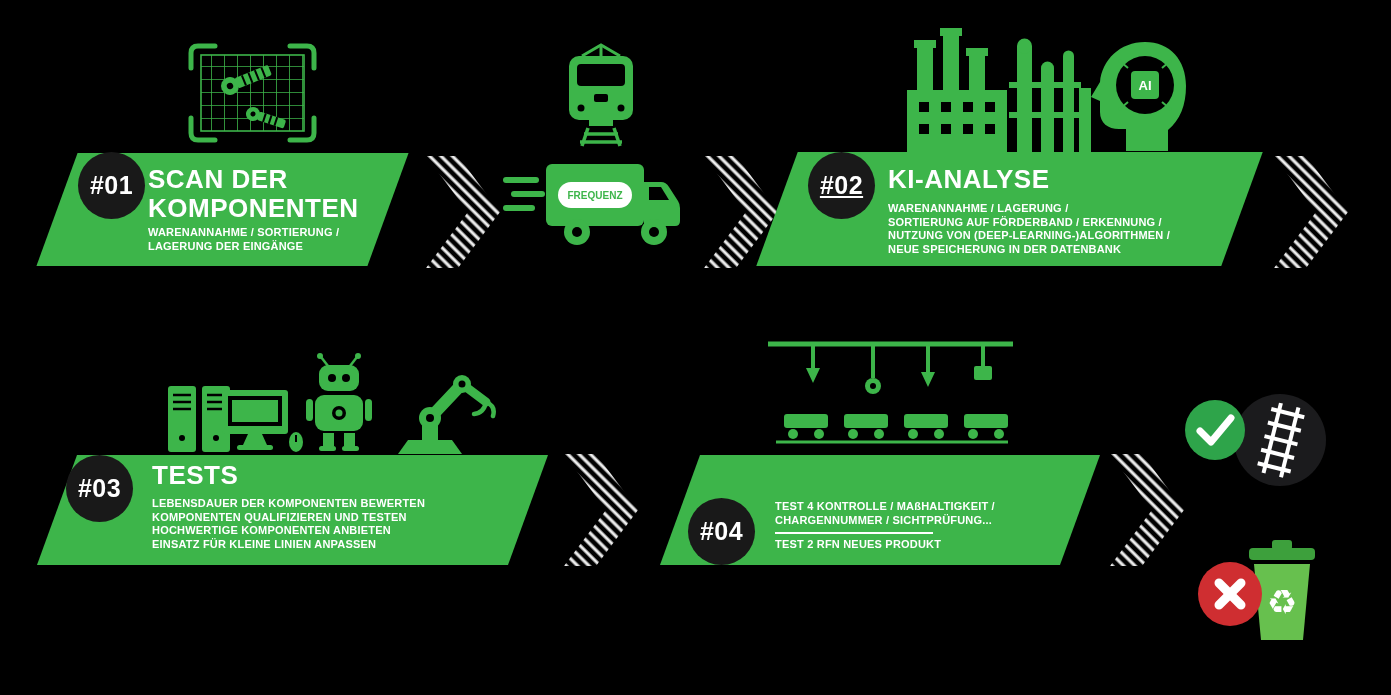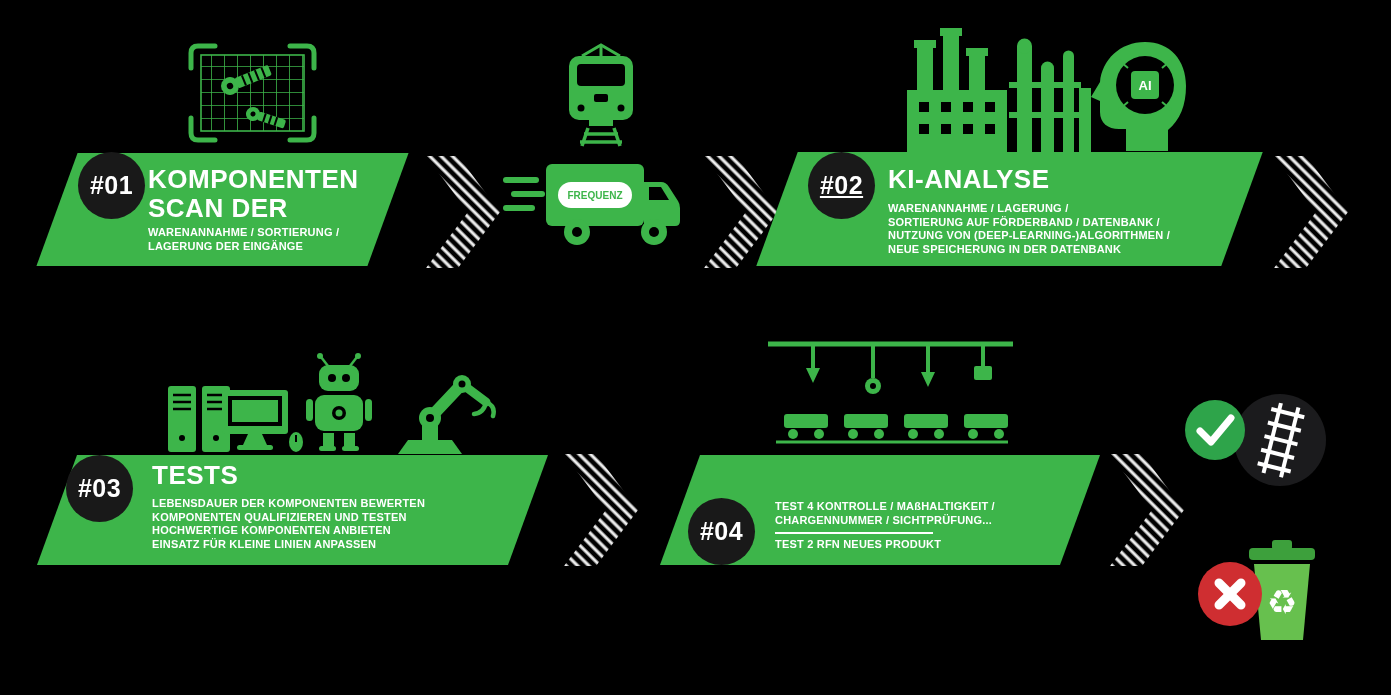--- a/index.html
+++ b/index.html
@@ -64,22 +64,22 @@
           <line x1="18" y1="-4.5" x2="18" y2="4.5"></line>
         <line x1="24" y1="-4.5" x2="24" y2="4.5"></line>
       </g>
       <circle cx="0" cy="0" r="2.5" fill="#000"></circle>
     </g>
   </svg>
 
   <div class="banner" style="left:57px;top:153px;width:331px;height:113px;"></div>
   <div class="num-circle" style="left:78px;top:152px;">#01</div>
   <div class="title" style="left:148px;top:165px;">
+      <span class="line">SCAN DER</span>
       <span class="line">KOMPONENTEN</span>
-      <span class="line">SCAN DER</span>
     </div>
   <div class="subtitle" style="left:148px;top:226px;">
       <span class="line">WARENANNAHME / SORTIERUNG /</span>
       <span class="line">LAGERUNG DER EINGÄNGE</span>
     </div>
 
   <svg class="abs" style="left:424px;top:156px;" width="78" height="112" viewBox="0 0 78 112">
     <polygon points="2,0 34,0 76,56 34,112 2,112 44,56" fill="url(#hatch)"></polygon>
   </svg>
 
@@ -171,21 +171,21 @@
     <text x="57" y="50" text-anchor="middle" font-size="13" font-weight="bold" fill="#fff">AI</text>
   </svg>
 
   <div class="banner" style="left:777px;top:152px;width:465px;height:114px;"></div>
   <div class="num-circle" style="left:808px;top:152px;text-decoration:underline;">#02</div>
   <div class="title" style="left:888px;top:165px;">
       <span class="line">KI-ANALYSE</span>
     </div>
   <div class="subtitle" style="left:888px;top:202px;">
       <span class="line">WARENANNAHME / LAGERUNG /</span>
-      <span class="line">SORTIERUNG AUF FÖRDERBAND / DATENBANK /</span>
+      <span class="line">SORTIERUNG AUF FÖRDERBAND / ERKENNUNG /</span>
       <span class="line">NUTZUNG VON (DEEP-LEARNING-)ALGORITHMEN /</span>
       <span class="line">NEUE SPEICHERUNG IN DER DATENBANK</span>
     </div>
 
   <svg class="abs" style="left:1272px;top:156px;" width="78" height="112" viewBox="0 0 78 112">
     <polygon points="2,0 34,0 76,56 34,112 2,112 44,56" fill="url(#hatch)"></polygon>
   </svg>
 
   <svg class="icon" style="left:168px;top:386px;" width="62" height="66" viewBox="0 0 62 66">
     <rect x="0" y="0" width="28" height="66" rx="3" fill="#3db54a"></rect>

